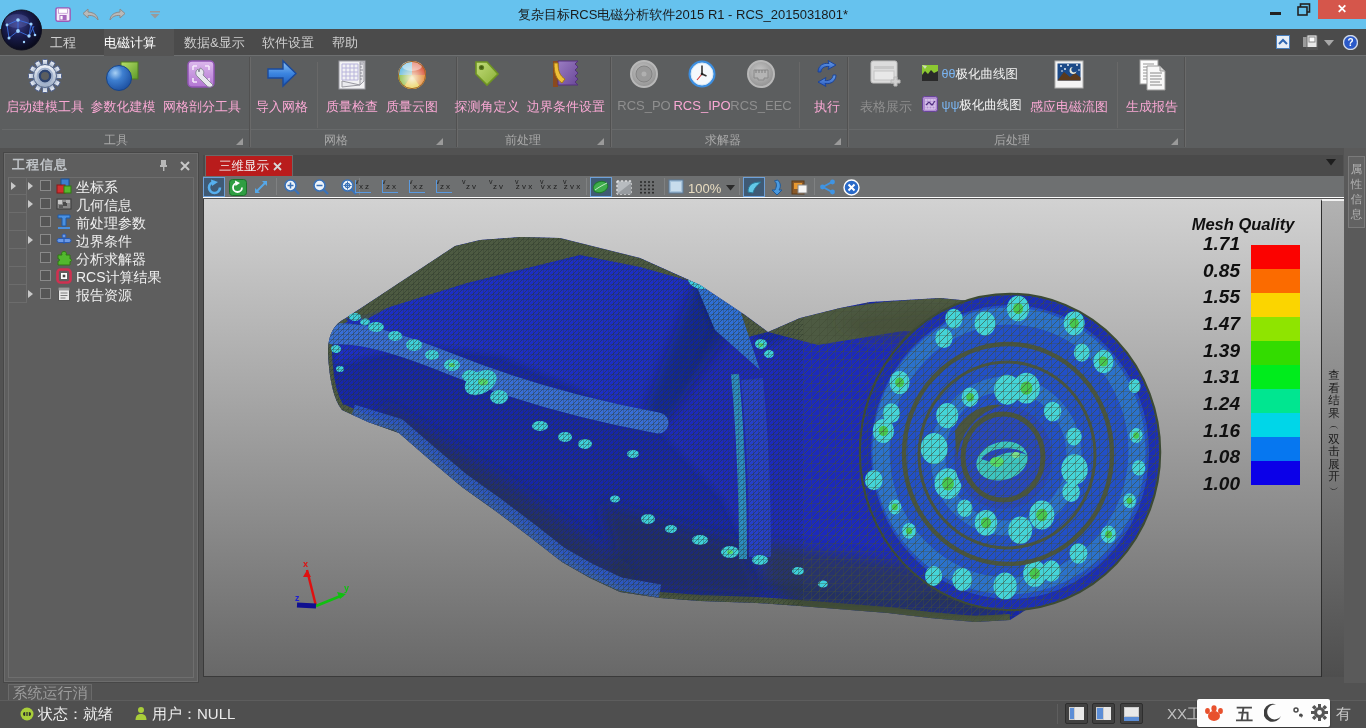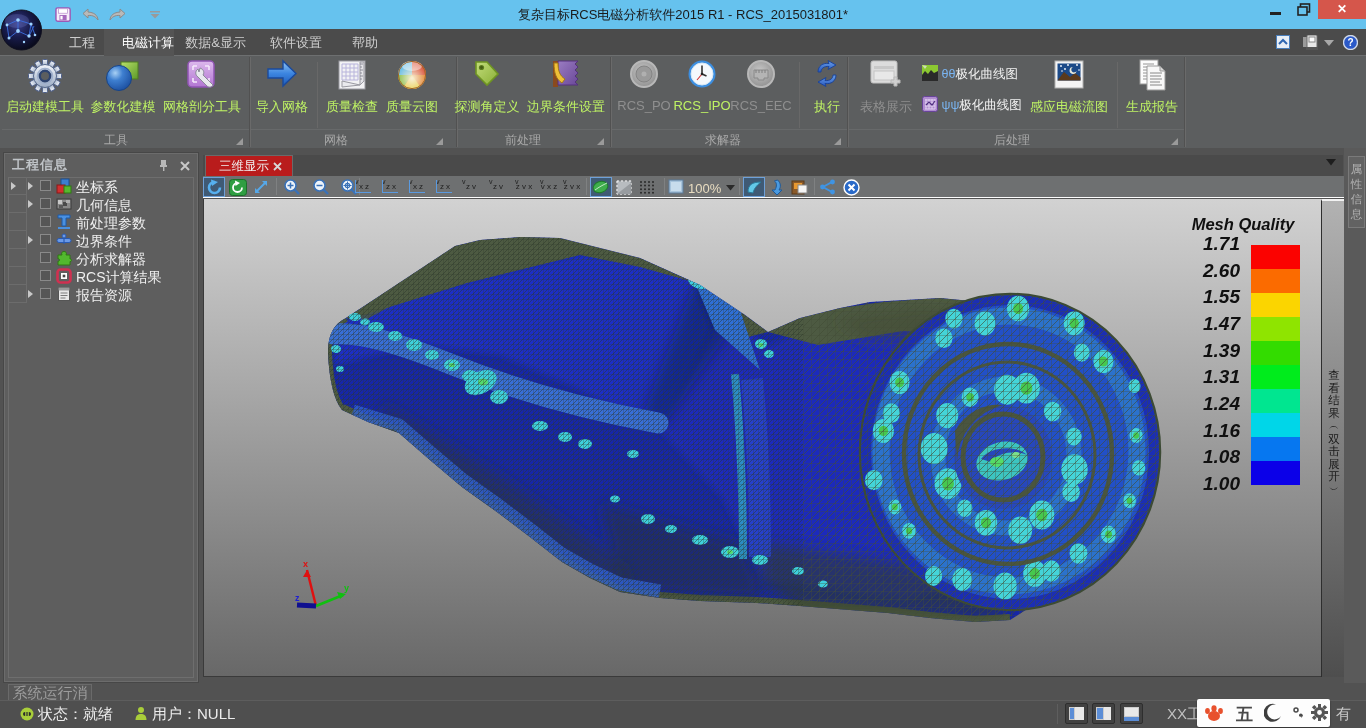--- a/index.html
+++ b/index.html
@@ -4,29 +4,29 @@
 *{margin:0;padding:0;box-sizing:border-box}
 html,body{width:1366px;height:728px;overflow:hidden;font-family:"Liberation Sans",sans-serif;background:#535353}
 .abs{position:absolute}
 #app{position:relative;width:1366px;height:728px;background:#535353}
 
 #titlebar{position:absolute;left:0;top:0;width:1366px;height:29px;background:#66c2ee}
 #title{position:absolute;left:0;top:0;width:1366px;height:29px;line-height:30px;text-align:center;font-size:13px;color:#1a1a1a}
 #closebtn{position:absolute;left:1318px;top:0;width:48px;height:19px;background:#d5564b;color:#fff;text-align:center;line-height:19px;font-size:12px;font-weight:bold}
 
 #menubar{position:absolute;left:0;top:29px;width:1366px;height:26px;background:#4b4b4b}
-.mtab{position:absolute;top:29px;height:26px;line-height:27px;font-size:13px;color:#cecece;text-align:right}
+.mtab{position:absolute;top:29px;height:26px;line-height:27px;font-size:13px;color:#cecece;text-align:left}
 .mtab.sel{background:#545454;color:#fff}
 
 #ribbon{position:absolute;left:0;top:55px;width:1366px;height:93px;background:#5c5e5f}
 #ribbon .topline{position:absolute;left:0;top:0;width:1366px;height:1px;background:#6d6f70}
 .rgsep{position:absolute;top:2px;height:90px;width:2px}
 .rbtn{position:absolute;top:2px;width:70px;height:78px;text-align:center}
 .rbtn .ric{position:absolute;left:50%;top:2px;transform:translateX(-50%)}
-.rlab{position:absolute;top:41px;left:50%;transform:translateX(-50%);white-space:nowrap;font-size:13px;color:#bef264}
+.rlab{position:absolute;top:41px;left:50%;transform:translateX(-50%);white-space:nowrap;font-size:13px;color:#f9a8d4}
 .rlab.dis{color:#8f8f8f}
 .gcap{position:absolute;top:77px;height:16px;font-size:12px;color:#a9a9a9;text-align:center}
 .gtri{position:absolute;top:83px;width:0;height:0;border-left:7px solid transparent;border-bottom:7px solid #9a9a9a}
 .insep{position:absolute;top:7px;height:66px;width:1px;background:#525252;border-right:1px solid #686868}
 .smbtn{position:absolute;height:22px;white-space:nowrap;font-size:12.5px;color:#f2f2f2;line-height:22px}
 
 #mainbg{position:absolute;left:0;top:148px;width:1366px;height:552px;background:#525252}
 
 #lpanel{position:absolute;left:3px;top:152px;width:196px;height:531px;background:#5e5e5e;border:1px solid #474747;outline:1px solid #6c6c6c;outline-offset:-2px}
 #lptitle{position:absolute;left:8px;top:3px;font-size:13px;font-weight:bold;color:#bfc3c7;letter-spacing:1px}
@@ -829,21 +829,21 @@
       <div style="background:#8fe400"></div>
  <div style="background:#33dc00"></div>
       <div style="background:#00ec1c"></div>
  <div style="background:#00e690"></div>
       <div style="background:#00d6e8"></div>
  <div style="background:#0677f0"></div>
       <div style="background:#0b00e8"></div>
 </div>
 <div id="legendnums">
       <div class="lnum" style="top:233px">1.71</div>
-      <div class="lnum" style="top:259.67px">2.60</div>
+      <div class="lnum" style="top:259.67px">0.85</div>
       <div class="lnum" style="top:286.34000000000003px">1.55</div>
       <div class="lnum" style="top:313.01px">1.47</div>
       <div class="lnum" style="top:339.68px">1.39</div>
       <div class="lnum" style="top:366.35px">1.31</div>
       <div class="lnum" style="top:393.02px">1.24</div>
       <div class="lnum" style="top:419.69px">1.16</div>
       <div class="lnum" style="top:446.36px">1.08</div>
       <div class="lnum" style="top:473.03000000000003px">1.00</div>
     </div>
 

